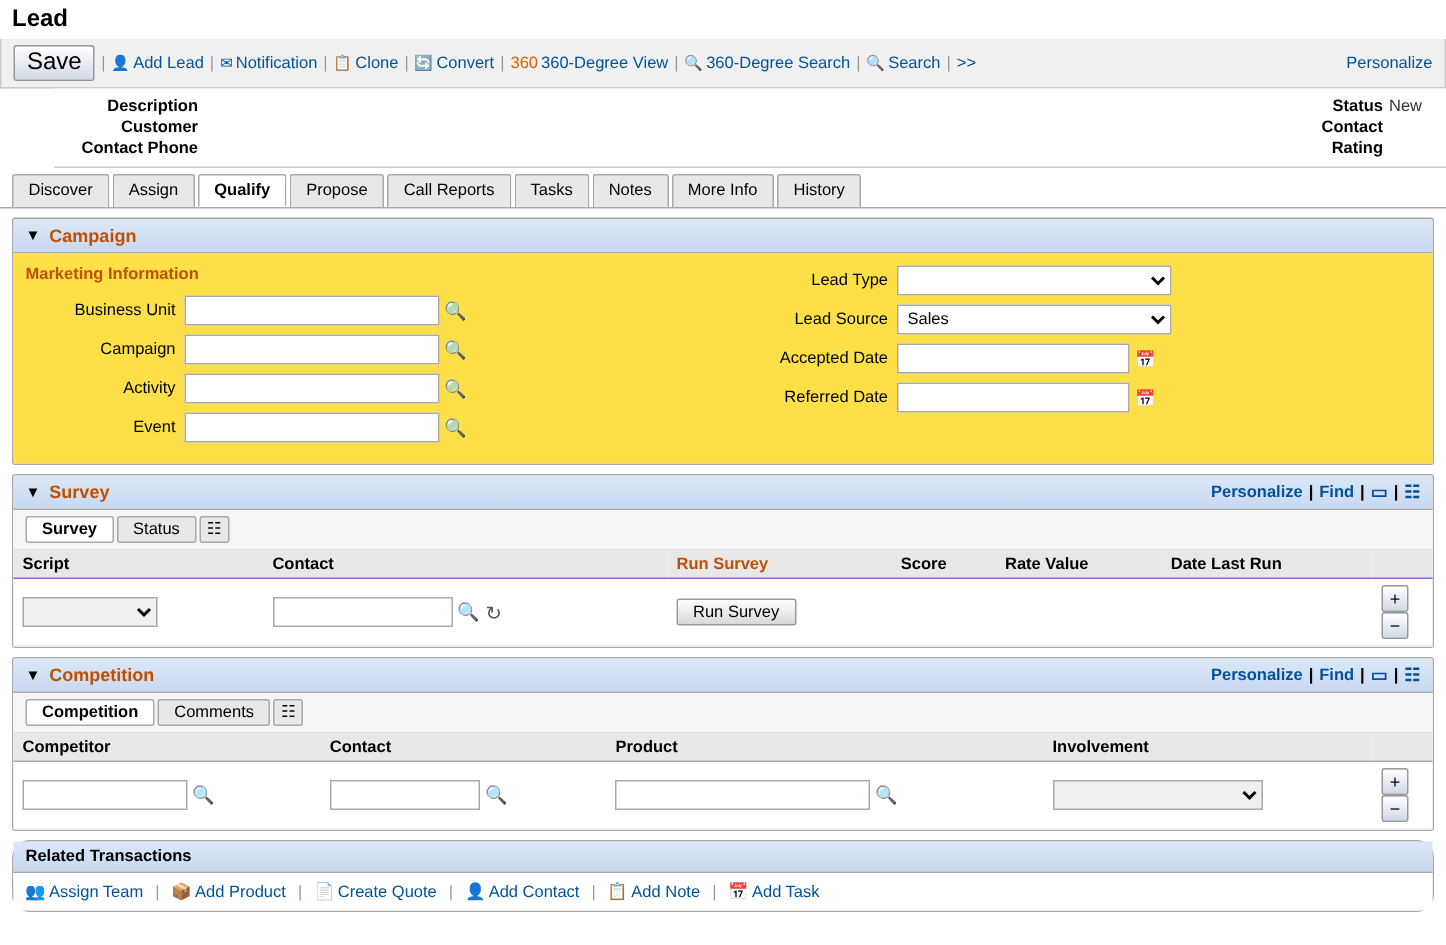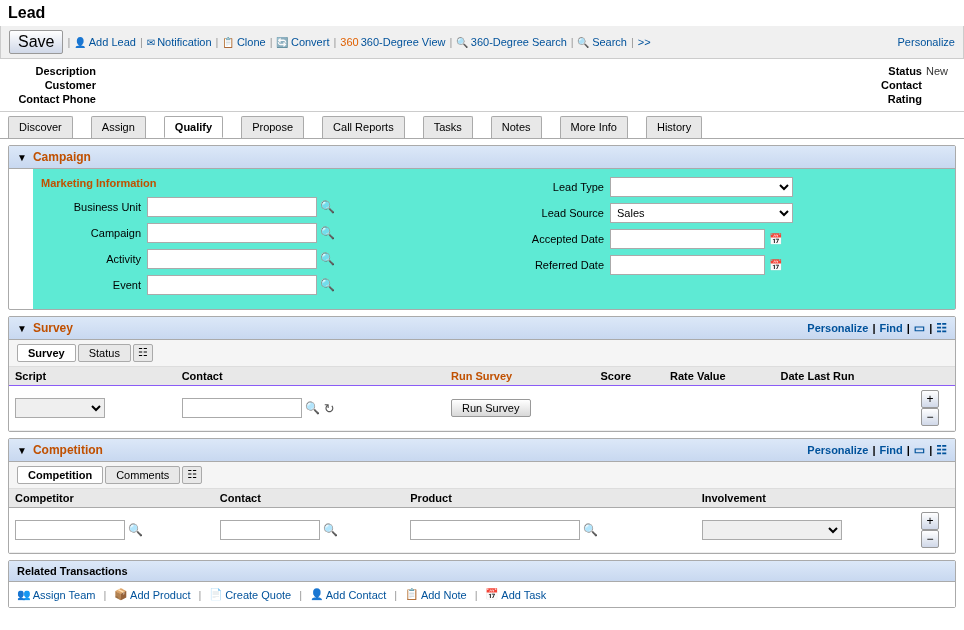--- a/index.html
+++ b/index.html
@@ -18,30 +18,30 @@
       font-size: 16px; border-radius: 2px; white-space: nowrap;
     }
     .toolbar-btn.primary { background: linear-gradient(to bottom, #fff 0%, #d0d8e8 100%); }
     .toolbar-sep { color: #999; padding: 0 2px; }
     .toolbar-link { color: #00529b; cursor: pointer; text-decoration: none; white-space: nowrap; font-size: 11px; }
     .toolbar-icon { font-size: 10px; margin-right: 2px; }
     .personalize-link { margin-left: auto; color: #00529b; cursor: pointer; font-size: 11px; }
 
     #header-info {
       display: flex; justify-content: space-between;
-      padding: 6px 16px; border-bottom: 1px solid #ccc; background: #fff;
+      padding: 6px 16px; border-bottom: 1px solid #ccc; background: #fff; margin-left: 36px;
     }
     .header-left, .header-right { display: flex; flex-direction: column; gap: 2px; }
     .header-row { display: flex; gap: 4px; font-size: 11px; }
     .header-label { font-weight: bold; text-align: right; min-width: 80px; }
     .header-value { color: #333; }
 
     #tabs {
       display: flex; border-bottom: 1px solid #aaa;
-      padding: 4px 8px 0; background: #fff; gap: 18px;
+      padding: 4px 8px 0; background: #fff; gap: 2px;
     }
     .tab {
       padding: 4px 10px; border: 1px solid #aaa; border-bottom: none;
       cursor: pointer; background: #e8e8e8; font-size: 11px; border-radius: 2px 2px 0 0;
     }
     .tab.active { background: #fff; font-weight: bold; border-bottom: 1px solid #fff; }
 
     .section {
       border: 1px solid #aaa; margin: 6px 8px; border-radius: 2px;
     }
@@ -56,21 +56,21 @@
 
     .subsection-tabs { display: flex; gap: 2px; padding: 4px 8px; background: #f5f5f5; border-bottom: 1px solid #ddd; }
     .sub-tab {
       padding: 2px 10px; border: 1px solid #aaa; cursor: pointer;
       background: #e8e8e8; font-size: 11px; border-radius: 2px;
     }
     .sub-tab.active { background: #fff; font-weight: bold; }
     .sub-tab-icon { cursor: pointer; border: 1px solid #aaa; padding: 1px 4px; font-size: 11px; background: #e8e8e8; border-radius: 2px; }
 
     
-    .campaign-body { display: flex; padding: 8px; gap: 20px; background: #5eead4; margin-left: 24px; }
+    .campaign-body { display: flex; padding: 8px; gap: 20px; background: #fde047; }
     .campaign-left { flex: 1; max-width: 460px; }
     .campaign-right { flex: 1; }
     .marketing-info-label { color: #c05000; font-weight: bold; margin-bottom: 8px; font-size: 11px; }
     .form-row { display: flex; align-items: center; margin-bottom: 6px; }
     .form-label { text-align: right; min-width: 100px; margin-right: 6px; font-size: 11px; font-weight: normal; }
     .form-input-wrap { display: flex; align-items: center; gap: 2px; }
     .form-input {
       border: 1px solid #aaa; padding: 2px 4px; font-size: 11px;
       width: 170px; height: 20px;
     }
@@ -117,21 +117,21 @@
     .competition-body { background: #fff; }
     .comp-table { width: 100%; border-collapse: collapse; font-size: 11px; }
     .comp-table th {
       background: #e8e8e8; border-bottom: 1px solid #aaa; padding: 3px 6px;
       text-align: left; font-weight: bold; font-size: 11px;
     }
     .comp-table td { padding: 4px 6px; border-bottom: 1px solid #eee; }
 
     
     .related-section {
-      border: 1px solid #aaa; margin: 6px 8px 6px; border-radius: 2px;
+      border: 1px solid #aaa; margin: 6px 8px 6px; border-radius: 12px;
     }
     .related-header {
       background: linear-gradient(to bottom, #dce8f8 0%, #c8d8f0 100%);
       padding: 4px 8px; font-weight: bold; font-size: 11px;
       border-bottom: 1px solid #aaa;
     }
     .related-toolbar {
       display: flex; align-items: center; gap: 4px; padding: 6px 8px;
       background: #fff; flex-wrap: wrap;
     }

